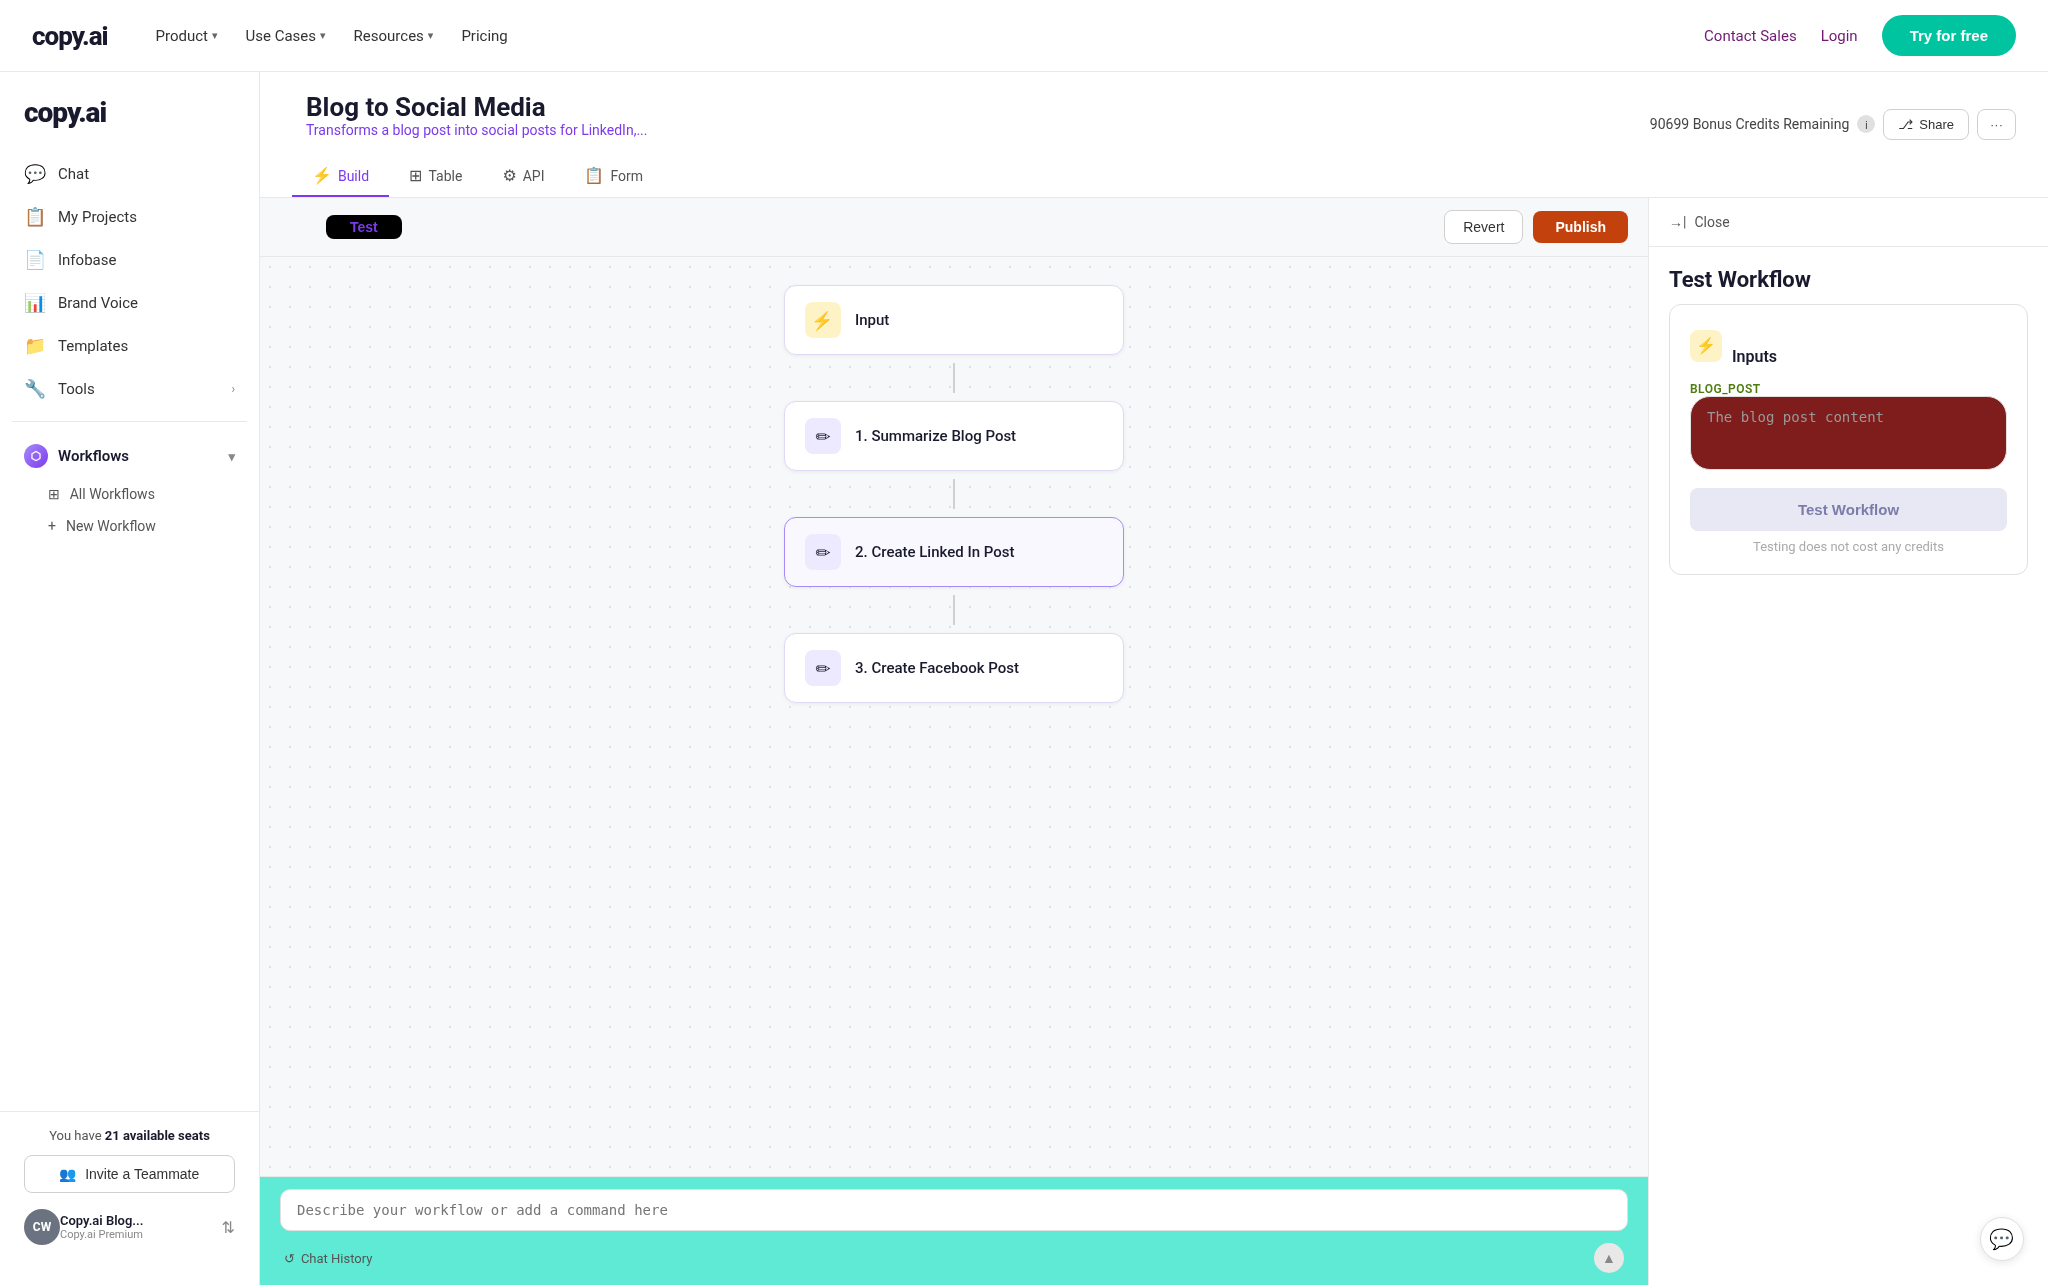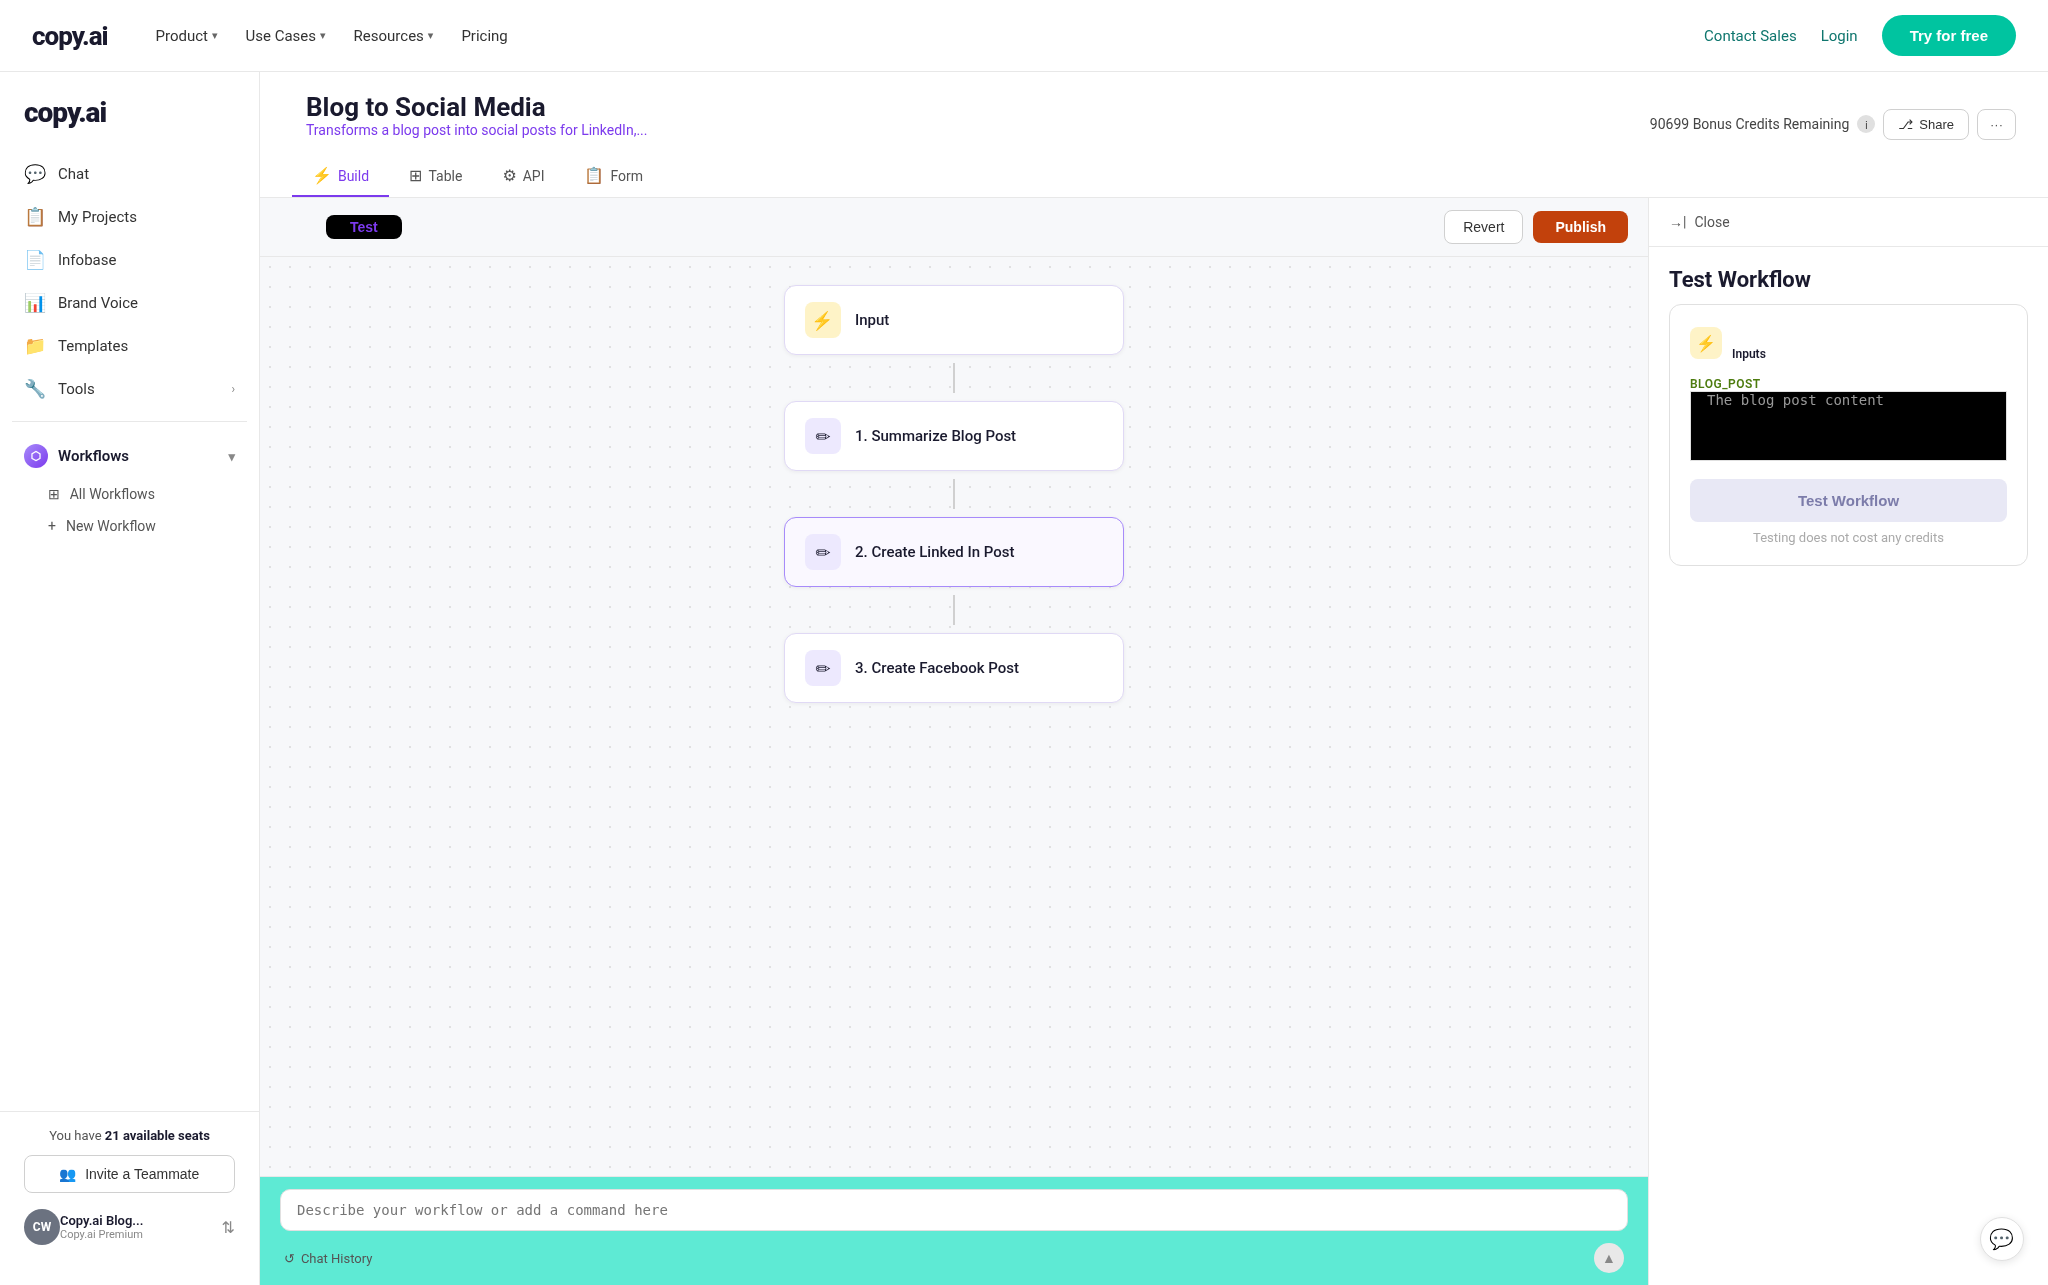--- a/index.html
+++ b/index.html
@@ -39,21 +39,21 @@
       gap: 4px;
     }
     .topnav-link .chevron { font-size: 11px; color: #666; }
     .topnav-right {
       display: flex;
       align-items: center;
       gap: 24px;
     }
     .topnav-contact, .topnav-login {
       font-size: 15px;
-      color: #0f766e;
+      color: #701a75;
       cursor: pointer;
     }
     .try-free-btn {
       background: #00c4a0;
       color: #fff;
       border: none;
       border-radius: 50px;
       padding: 12px 28px;
       font-size: 15px;
       font-weight: 600;
@@ -471,44 +471,44 @@
       width: 32px;
       height: 32px;
       background: #fef3c7;
       border-radius: 8px;
       display: flex;
       align-items: center;
       justify-content: center;
       font-size: 16px;
     }
     .inputs-title {
-      font-size: 12px;
+      font-size: 16px;
       font-weight: 600;
       color: #1a1a2e;
       margin-top: 22px;
     }
     .input-label {
       font-size: 12px;
       font-weight: 600;
       color: #4d7c0f;
       letter-spacing: 0.5px;
       margin-bottom: 0;
       text-transform: uppercase;
     }
     .blog-post-input {
       width: 100%;
       border: 1.5px solid #e0e0e0;
-      border-radius: 0;
-      padding: 0 16px;
+      border-radius: 20px;
+      padding: 12px 16px;
       font-size: 14px;
       color: #aaa;
       outline: none;
       min-height: 70px;
       resize: none;
-      background: #000000;
+      background: #7f1d1d;
       position: relative;
     }
     .test-workflow-btn {
       width: 100%;
       background: #e8e8f5;
       color: #7c7caa;
       border: none;
       border-radius: 8px;
       padding: 13px;
       font-size: 15px;

